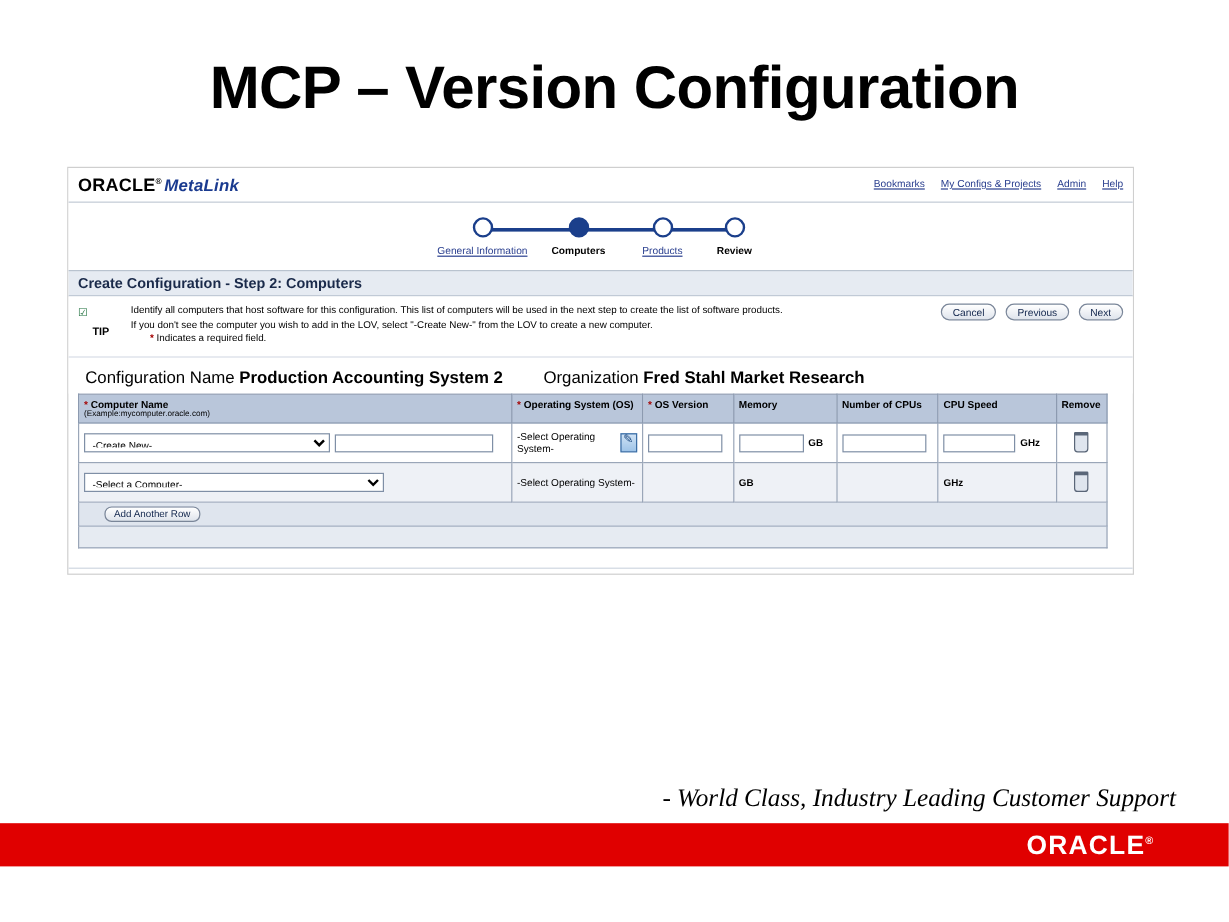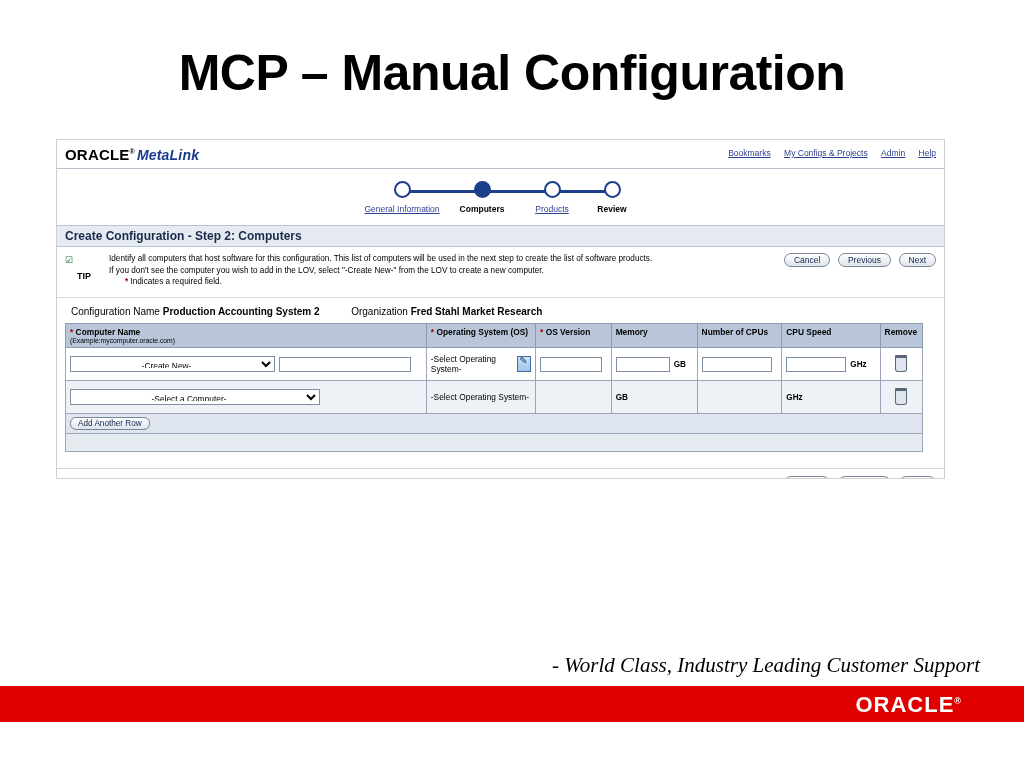--- a/index.html
+++ b/index.html
@@ -206,21 +206,21 @@
     padding: 1px 9px;
     font-size: 8.5px;
     color: #12264d;
     margin-left: 5px;
     cursor: pointer;
   }
 
   
   .conf-row {
     padding: 8px 8px 6px 14px;
-    font-size: 10px;
+    font-size: 14px;
     background: #ffffff;
   }
   .conf-row .lab { color: #000; }
   .conf-row .val { font-weight: bold; color: #000; }
   .conf-row .sp { display: inline-block; width: 26px; }
 
   
   .tbl {
     margin: 0 8px;
     border: 1px solid #9aa6b8;
@@ -255,21 +255,20 @@
     background: #eef1f6;
   }
   select.ui, input.ui {
     font-family: "Liberation Sans", sans-serif;
     font-size: 8.4px;
     border: 1px solid #7f8fa6;
     background: #ffffff;
     box-sizing: border-box;
     height: 15px;
     padding: 3px 2px;
-    text-align: center;
   }
   select.ui { height: 16px; }
   .cellflex { display: flex; align-items: center; gap: 4px; }
   .unit { font-weight: bold; font-size: 8.2px; }
   .flash-icon {
     display: inline-block;
     width: 14px;
     height: 14px;
     border: 1px solid #3c6ea5;
     background: linear-gradient(#cfe2f5, #9ec4e8);
@@ -292,21 +291,21 @@
     border-top: 3px solid #5a6678;
     background: #dfe5ee;
     border-radius: 1px 1px 3px 3px;
   }
 
   .addrow-wrap {
     margin: 0 8px;
     border: 1px solid #9aa6b8;
     border-top: none;
     background: #dfe5ee;
-    padding: 3px 4px;
+    padding: 3px 21px;
     width: 858px;
     box-sizing: border-box;
   }
   .btn-sm {
     display: inline-block;
     border: 1px solid #7a8699;
     border-radius: 6px;
     background: linear-gradient(#ffffff, #dfe4ec);
     padding: 1px 7px;
     font-size: 8.2px;
@@ -363,21 +362,21 @@
     letter-spacing: 1px;
   }
   .footer-logo .reg {
     font-size: 9px;
     vertical-align: super;
   }
 </style>
 </head>
 <body>
 
-<div class="slide-title">MCP – Manual Configuration</div>
+<div class="slide-title">MCP – Version Configuration</div>
 
 <div class="shot">
 
   <div class="ml-header">
     <div class="ml-logo">
       <span class="ora">ORACLE</span><span class="reg">®</span><span class="ml">MetaLink</span>
     </div>
     <div class="ml-links">
       <a href="#">Bookmarks</a>
       <a href="#">My Configs &amp; Projects</a>

